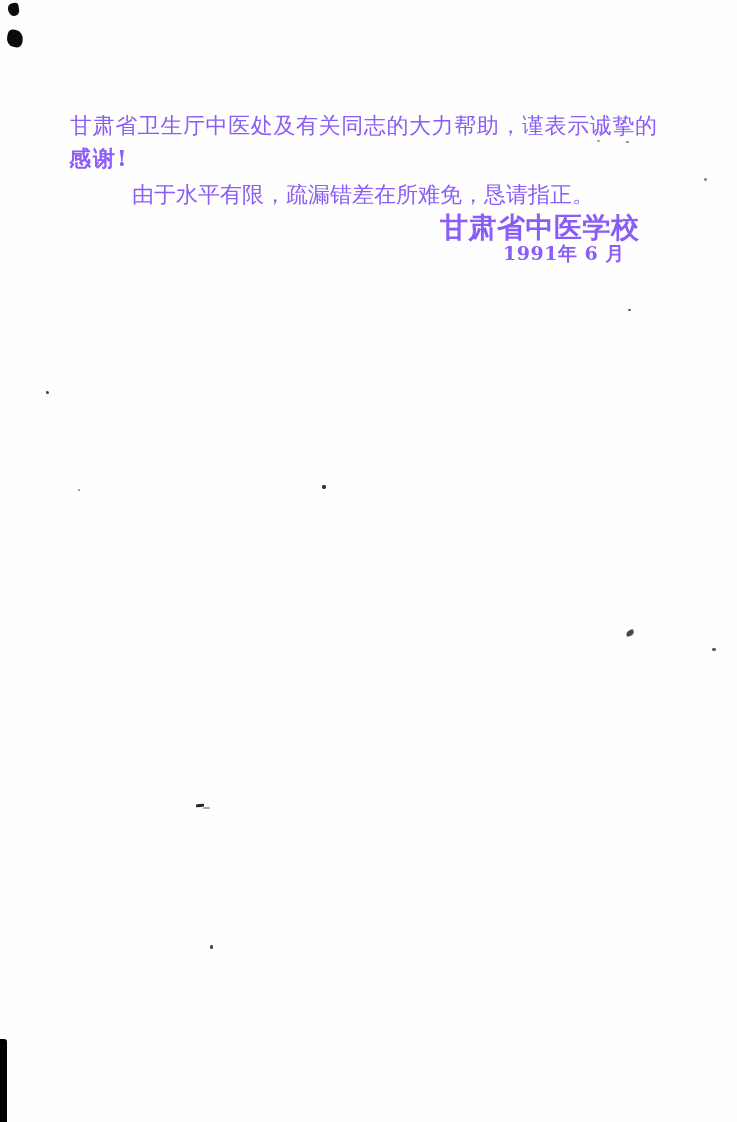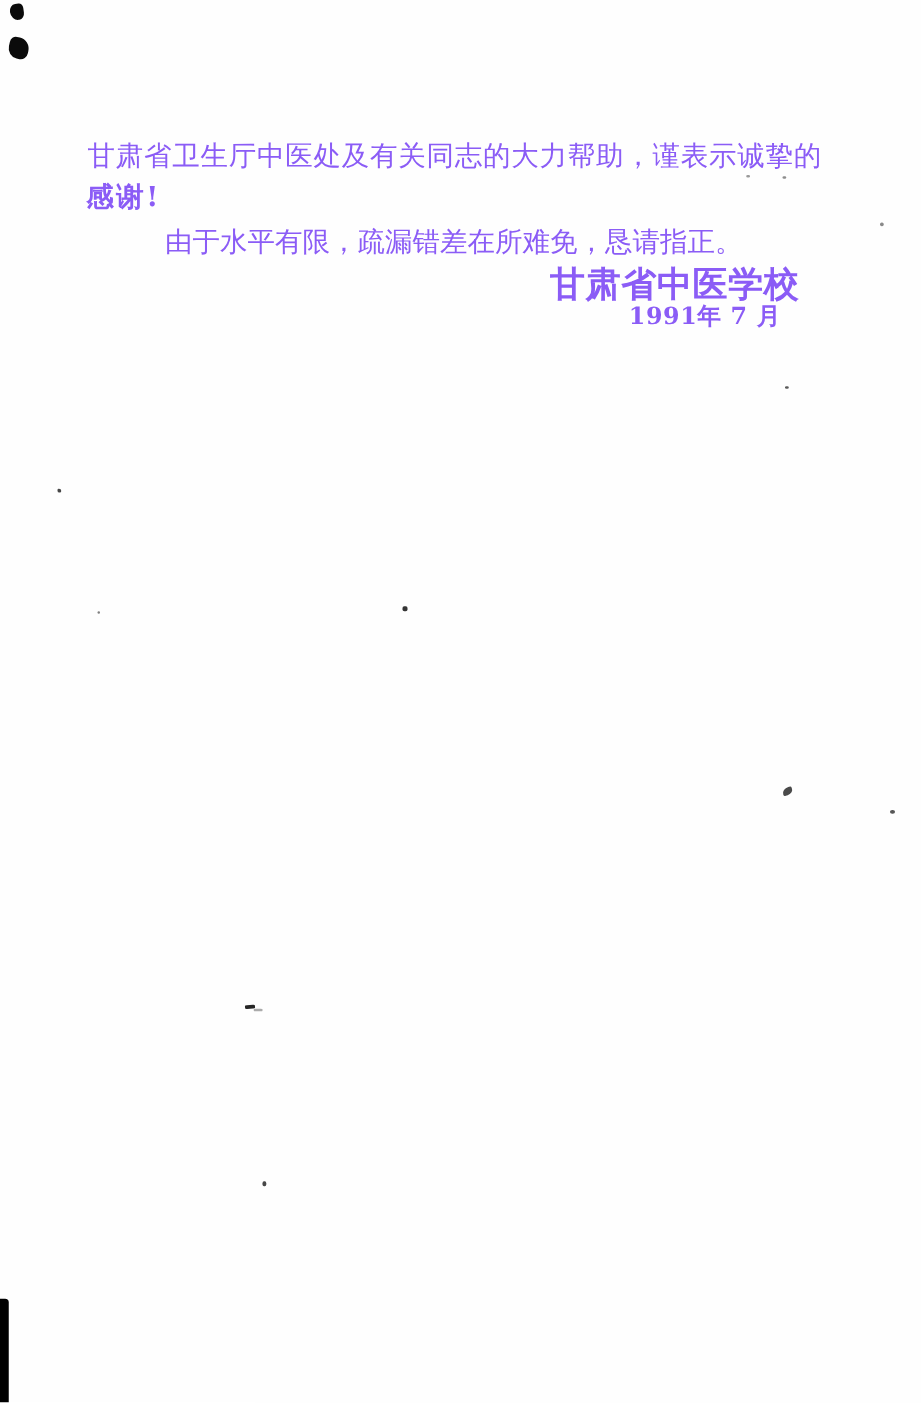--- a/index.html
+++ b/index.html
@@ -54,21 +54,21 @@
 <div class="page">
 
   <div class="tline body-text line1">甘肃省卫生厅中医处及有关同志的大力帮助，谨表示诚挚的</div>
 
   <div class="tline body-text line2 heavy">感谢!</div>
 
   <div class="tline body-text line3">由于水平有限，疏漏错差在所难免，恳请指正。</div>
 
   <div class="tline signature-line">甘肃省中医学校</div>
 
-  <div class="tline date-line">1991年 7 月</div>
+  <div class="tline date-line">1991年 6 月</div>
 
   <div>
       <div class="speck" style="left: 8px; top: 3px; width: 11px; height: 13px; background: rgb(11, 11, 11); border-radius: 45% 30% 40% 55%; transform: rotate(-8deg);"></div>
       <div class="speck" style="left: 7px; top: 30px; width: 16px; height: 17px; background: rgb(11, 11, 11); border-radius: 30% 55% 35% 50%; transform: rotate(12deg);"></div>
       <div class="speck" style="left: 597px; top: 140px; width: 3px; height: 2px; background: rgb(154, 154, 154); border-radius: 40%; transform: rotate(0deg);"></div>
       <div class="speck" style="left: 626px; top: 141px; width: 3px; height: 2px; background: rgb(141, 141, 141); border-radius: 40%; transform: rotate(0deg);"></div>
       <div class="speck" style="left: 704px; top: 178px; width: 3px; height: 3px; background: rgb(138, 138, 138); border-radius: 45%; transform: rotate(0deg);"></div>
       <div class="speck" style="left: 628px; top: 309px; width: 3px; height: 2px; background: rgb(90, 90, 90); border-radius: 40%; transform: rotate(0deg);"></div>
       <div class="speck" style="left: 46px; top: 391px; width: 3px; height: 3px; background: rgb(71, 71, 71); border-radius: 30% 60% 40% 50%; transform: rotate(0deg);"></div>
       <div class="speck" style="left: 78px; top: 489px; width: 2px; height: 2px; background: rgb(128, 128, 128); border-radius: 50%; transform: rotate(0deg);"></div>

